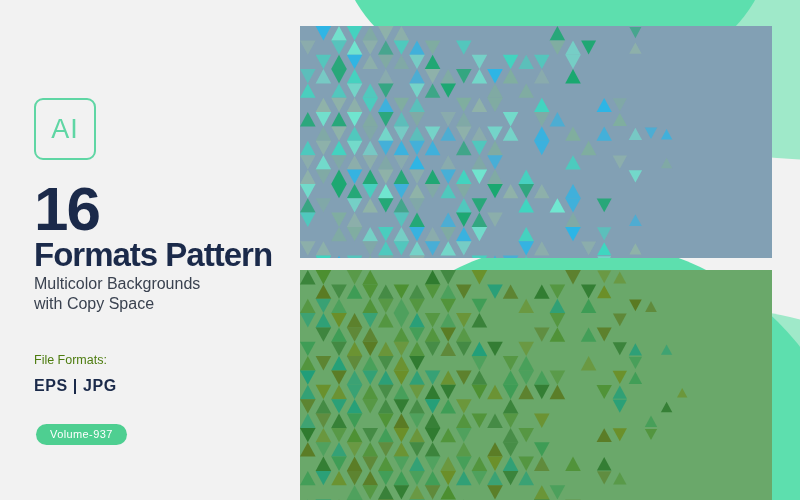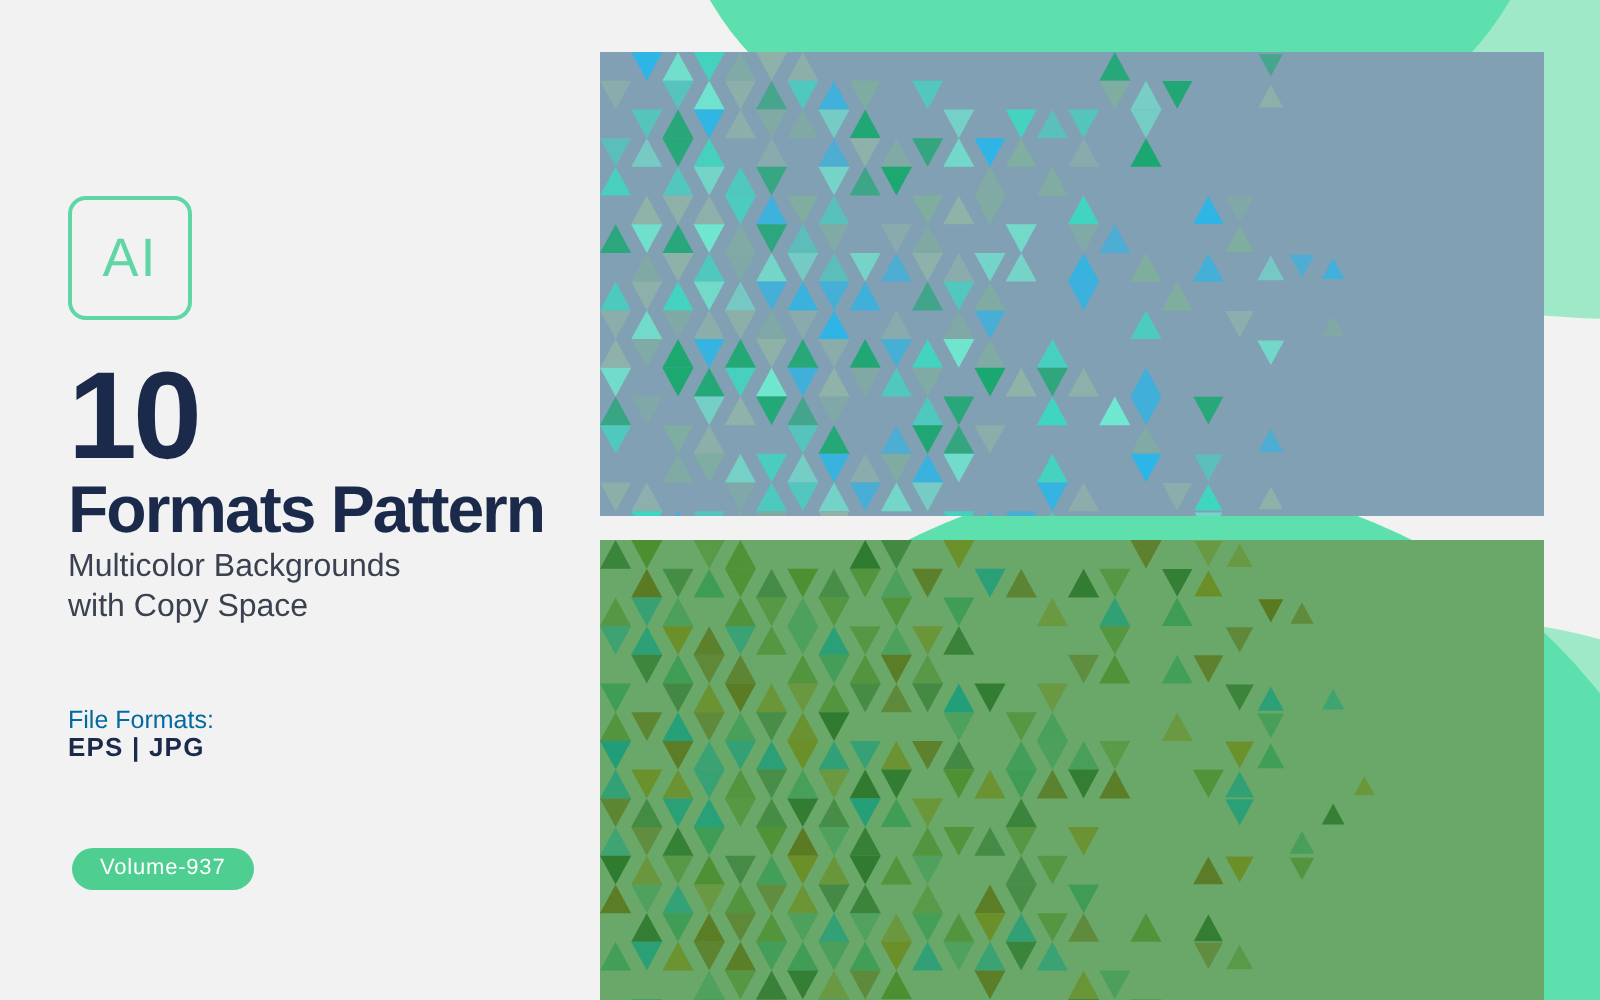--- a/index.html
+++ b/index.html
@@ -53,25 +53,25 @@
     letter-spacing:-1px;line-height:1;white-space:nowrap;
   }
   #subtitle{
     position:absolute;left:0;top:264px;width:250px;
     font-size:16px;font-weight:normal;color:#3a4250;
     line-height:1.28;
   }
 
   #formats-label{
     position:absolute;left:0;top:343px;
-    font-size:12.5px;color:#0369a1;
+    font-size:12.5px;color:#4d7c0f;
   }
   #formats-value{
-    position:absolute;left:0;top:356px;
-    font-size:13px;font-weight:bold;color:#1b2a4a;
+    position:absolute;left:0;top:367px;
+    font-size:16px;font-weight:bold;color:#1b2a4a;
     letter-spacing:.6px;
   }
 
   #volume-badge{
     position:absolute;left:2px;top:414px;
     background:#4ecf91;color:#ffffff;
     border-radius:12px;padding:4px 14px 5px;
     font-size:11px;font-weight:normal;letter-spacing:.4px;
   }
 
@@ -90,21 +90,21 @@
   <div class="blob" id="blob-mint-top" style="background: rgb(93, 223, 174);"></div>
   <div class="blob" id="blob-light-bottom" style="background: rgb(159, 233, 201);"></div>
   <div class="blob" id="blob-mint-bottom" style="background: rgb(93, 223, 174);"></div>
 
   <div id="left-col">
 
     <div id="ai-badge" style="border-color: rgb(95, 214, 164); color: rgb(95, 214, 164);">
       <span>AI</span>
     </div>
 
-    <div id="count" style="color: rgb(27, 42, 74);">10</div>
+    <div id="count" style="color: rgb(27, 42, 74);">16</div>
 
     <div id="title" style="color: rgb(27, 42, 74);">Formats Pattern</div>
 
     <div id="subtitle">
       <div>Multicolor Backgrounds</div>
       <div>with Copy Space</div>
     </div>
 
     <div id="formats-label">File Formats:</div>
     <div id="formats-value">EPS  |  JPG</div>

